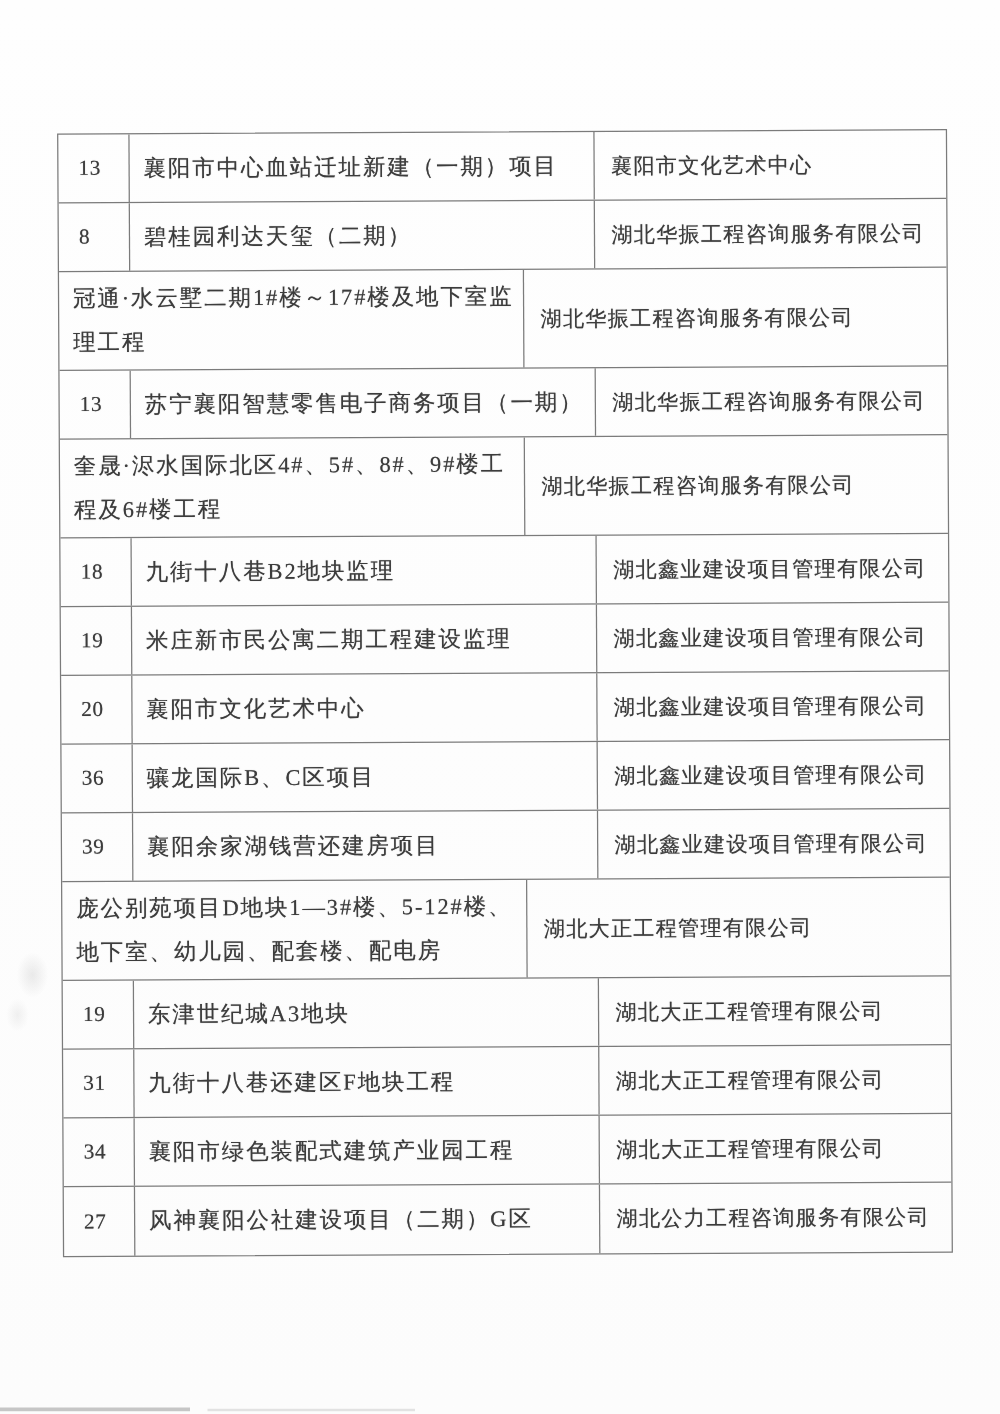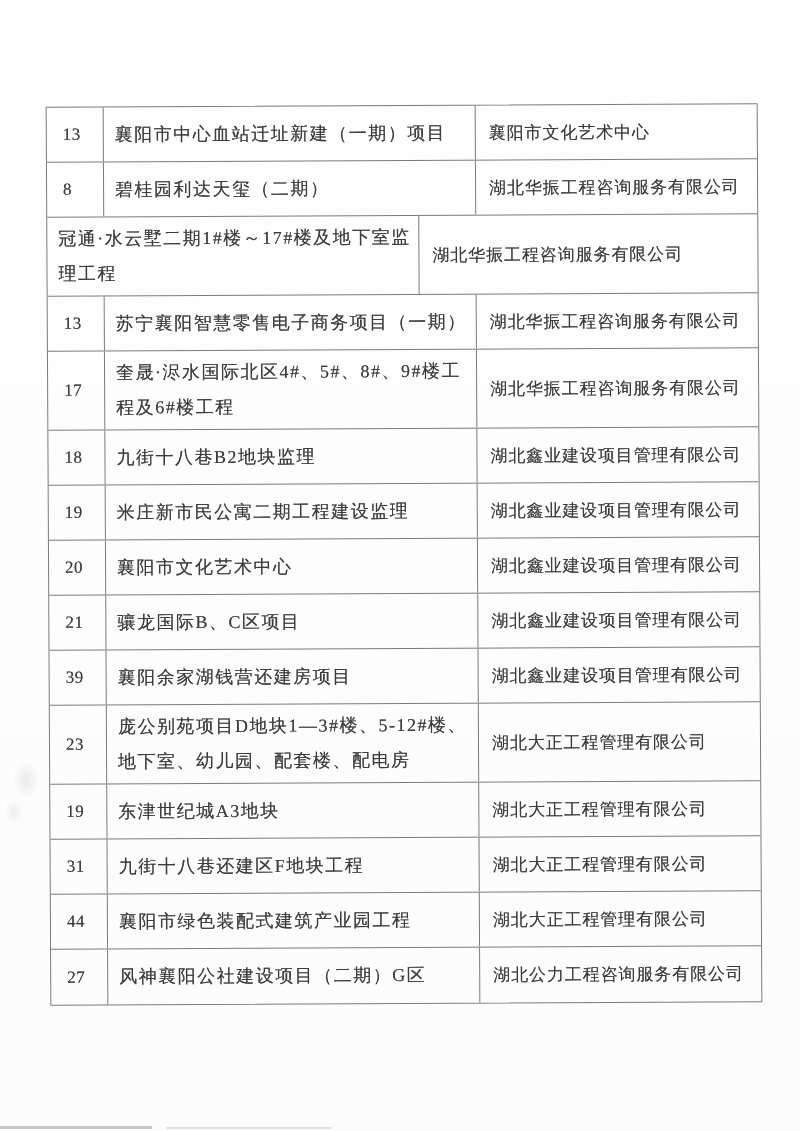--- a/index.html
+++ b/index.html
@@ -122,23 +122,20 @@
     </div>
     <div class="cell c-project">
       <span>苏宁襄阳智慧零售电子商务项目（一期）</span>
     </div>
     <div class="cell c-company">
       <span>湖北华振工程咨询服务有限公司</span>
     </div>
   </div>
 
   <div class="row">
-    <div class="cell c-no">
-      <span>17</span>
-    </div>
     <div class="cell c-project">
       <span>奎晟·浕水国际北区4#、5#、8#、9#楼工程及6#楼工程</span>
     </div>
     <div class="cell c-company">
       <span>湖北华振工程咨询服务有限公司</span>
     </div>
   </div>
 
   <div class="row">
     <div class="cell c-no">
@@ -171,21 +168,21 @@
     <div class="cell c-project">
       <span>襄阳市文化艺术中心</span>
     </div>
     <div class="cell c-company">
       <span>湖北鑫业建设项目管理有限公司</span>
     </div>
   </div>
 
   <div class="row">
     <div class="cell c-no">
-      <span>21</span>
+      <span>36</span>
     </div>
     <div class="cell c-project">
       <span>骧龙国际B、C区项目</span>
     </div>
     <div class="cell c-company">
       <span>湖北鑫业建设项目管理有限公司</span>
     </div>
   </div>
 
   <div class="row">
@@ -194,23 +191,20 @@
     </div>
     <div class="cell c-project">
       <span>襄阳余家湖钱营还建房项目</span>
     </div>
     <div class="cell c-company">
       <span>湖北鑫业建设项目管理有限公司</span>
     </div>
   </div>
 
   <div class="row">
-    <div class="cell c-no">
-      <span>23</span>
-    </div>
     <div class="cell c-project">
       <span>庞公别苑项目D地块1—3#楼、5-12#楼、地下室、幼儿园、配套楼、配电房</span>
     </div>
     <div class="cell c-company">
       <span>湖北大正工程管理有限公司</span>
     </div>
   </div>
 
   <div class="row">
     <div class="cell c-no">
@@ -231,21 +225,21 @@
     <div class="cell c-project">
       <span>九街十八巷还建区F地块工程</span>
     </div>
     <div class="cell c-company">
       <span>湖北大正工程管理有限公司</span>
     </div>
   </div>
 
   <div class="row">
     <div class="cell c-no">
-      <span>44</span>
+      <span>34</span>
     </div>
     <div class="cell c-project">
       <span>襄阳市绿色装配式建筑产业园工程</span>
     </div>
     <div class="cell c-company">
       <span>湖北大正工程管理有限公司</span>
     </div>
   </div>
 
   <div class="row">

